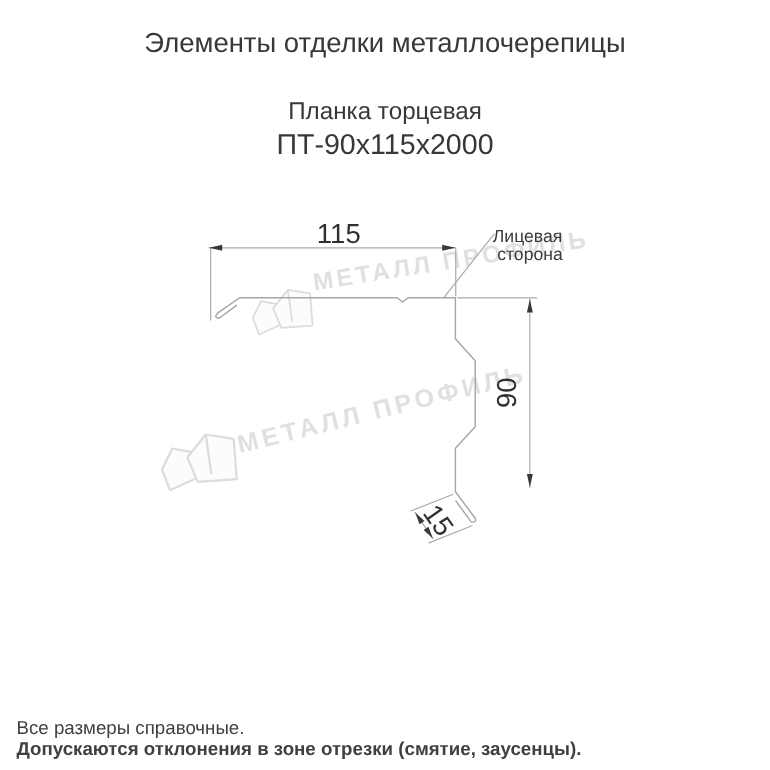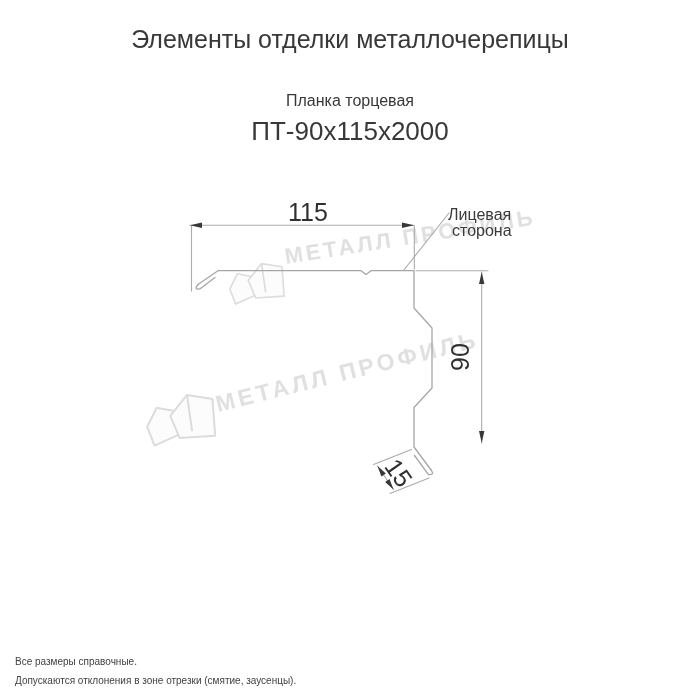--- a/index.html
+++ b/index.html
@@ -2,25 +2,25 @@
 <html><head>
 <meta charset="utf-8">
 <style>
   html,body { margin:0; padding:0; background:#fff; }
   .page {
     position:relative; width:700px; height:700px; background:#ffffff;
     font-family:"Liberation Sans", sans-serif; color:#3a3a3a; overflow:hidden;
   }
   .hdr { position:absolute; left:0; right:0; text-align:center; white-space:nowrap; }
   .title    { top:26px;  font-size:25px; line-height:26px; color:#383838; }
-  .product  { top:89px;  font-size:16px; line-height:23px; color:#383838; }
+  .product  { top:89px;  font-size:22px; line-height:23px; color:#383838; }
   .code     { top:120px; font-size:26px; line-height:23px; color:#383838; }
-  .note { position:absolute; left:15px; font-size:10px; line-height:19px; color:#3f3f3f; white-space:nowrap; }
+  .note { position:absolute; left:15px; font-size:17px; line-height:19px; color:#3f3f3f; white-space:nowrap; }
   .note1 { top:652px; }
-  .note2 { top:671px; }
+  .note2 { top:671px;font-weight:bold; }
   svg.diagram { position:absolute; left:0; top:0; }
   svg text { font-family:"Liberation Sans", sans-serif; }
   .wm-text { font-weight:bold; fill:#e0e0e0; }
   .dim-txt { fill:#303030; font-size:25px; }
   .lbl-txt { fill:#3a3a3a; font-size:16px; }
   .draw  { stroke:#a6a6a6; stroke-width:1.3; fill:none; stroke-linejoin:round; stroke-linecap:round; }
   .dimln { stroke:#ababab; stroke-width:1.1; fill:none; stroke-linecap:round; }
   .arrow { fill:#383838; stroke:none; }
   .wm-logo { stroke:#dcdcdc; stroke-width:1.6; fill:#fcfcfc; stroke-linejoin:round; }
 </style>

